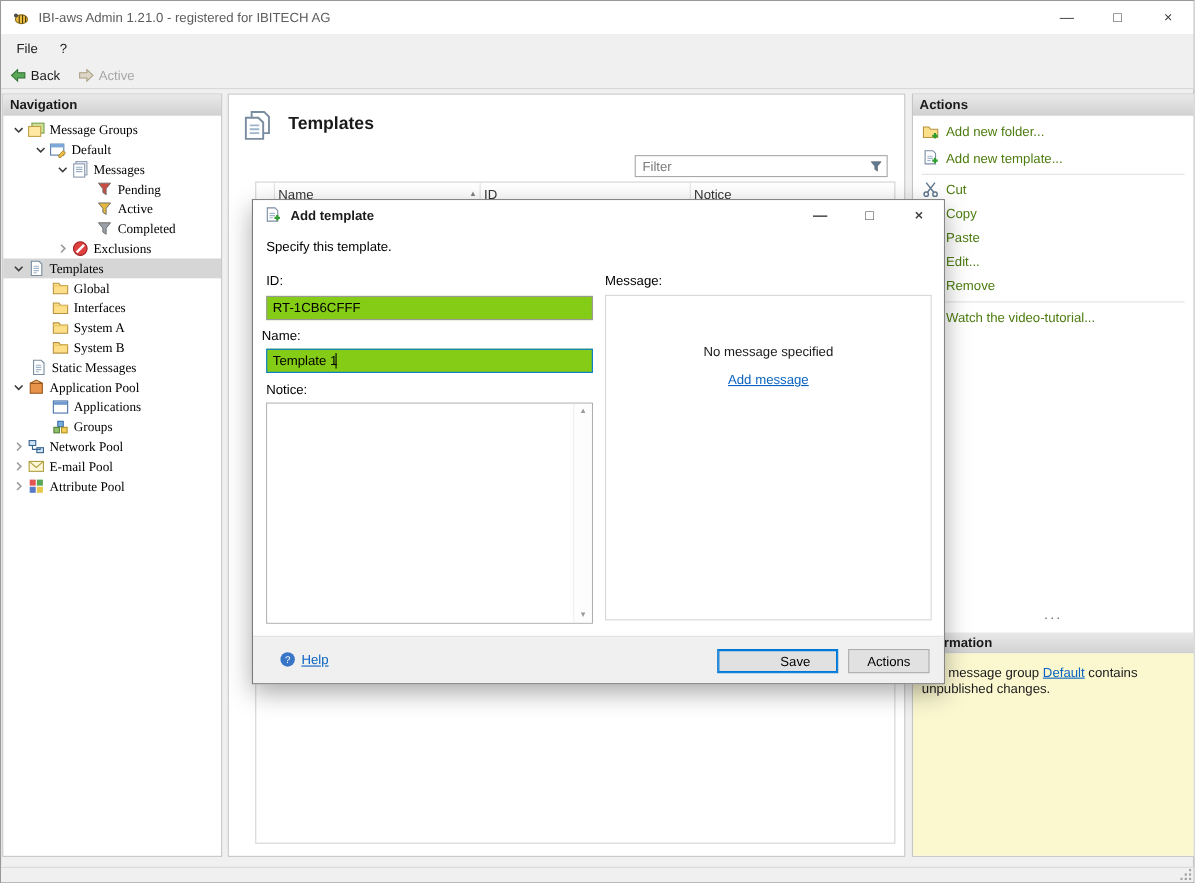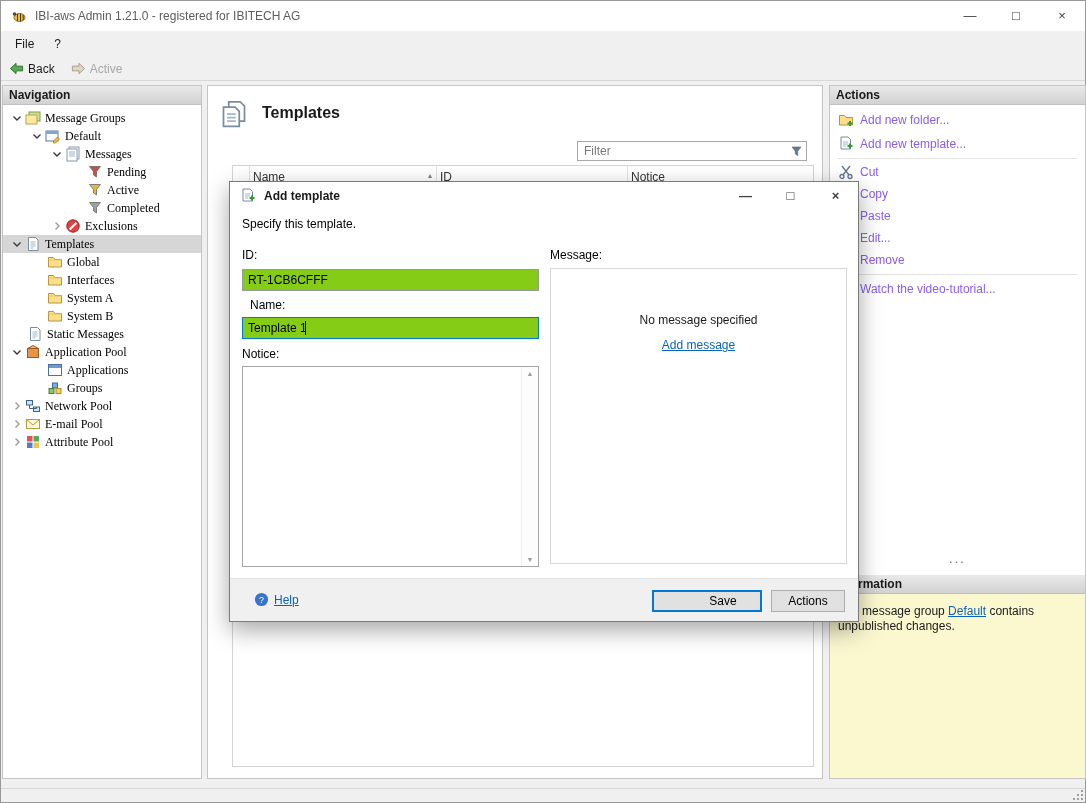--- a/index.html
+++ b/index.html
@@ -55,42 +55,42 @@
   .th-c0 { width:17px; }
   .th-c1 { width:187px; display:flex; justify-content:space-between; align-items:flex-start; }
   .th-c2 { width:191px; }
   .th-c3 { flex:1; border-right:none; }
   .sort { font-size:8px; color:#808080; padding-top:1px; }
 
   
   .action-row { position:absolute; left:8px; right:4px; height:22px; display:flex; align-items:center; gap:6px; cursor:pointer; }
   .aicon { width:16px; height:16px; flex:0 0 16px; }
   .aspacer { width:16px; flex:0 0 16px; }
-  .alink { color:#8b5cf6; font-size:12px; white-space:nowrap; }
+  .alink { color:#4d7c0f; font-size:12px; white-space:nowrap; }
   .sep { position:absolute; left:8px; right:8px; height:1px; background:#e2e2e2; }
   .splitter { position:absolute; top:468px; left:0; right:0; height:14px; text-align:center; color:#6f6f6f; font-size:13px; letter-spacing:2px; line-height:10px; cursor:row-resize; }
   .info-header { top:489px; }
   .info-box { position:absolute; left:0; top:508px; right:0; bottom:0; background:#fbf8d0; padding:10px 8px; font-size:12px; line-height:15px; color:#1a1a1a; }
   .link { color:#0a63c0; text-decoration:underline; cursor:pointer; }
 
   
   .statusbar { position:absolute; left:0; bottom:0; width:100%; height:14px; background:#f0f0f0; border-top:1px solid #d8d8d8; }
   .grip { position:absolute; right:2px; bottom:2px; width:10px; height:10px; }
 
   
   .dialog { position:absolute; left:228px; top:180px; width:630px; height:441px; background:#f0f0f0; border:1px solid #7a7a7a; box-shadow:0 8px 22px rgba(0,0,0,0.35); z-index:50; }
   .dlg-titlebar { position:absolute; left:0; top:0; right:0; height:28px; background:#fff;font-weight:bold; }
   .dlg-icon { position:absolute; left:10px; top:6px; width:16px; height:16px; }
   .dlg-title { position:absolute; left:34px; top:0; line-height:28px; font-size:12px; color:#1a1a1a; }
   .dlg-btns { position:absolute; right:0; top:0; height:28px; display:flex; }
   .dlg-btns .winbtn { width:45px; height:28px; line-height:28px; }
   .dlg-body { position:absolute; left:0; top:28px; right:0; height:370px; background:#fff; }
   .dlg-subtitle { position:absolute; left:12px; top:7px; font-size:12px; }
   .dlg-label { position:absolute; font-size:12px; color:#000; }
-  .lbl-id { left:12px; top:38px; } .lbl-name { left:20px; top:88px; } .lbl-notice { left:12px; top:137px; } .lbl-message { left:320px; top:38px; }
+  .lbl-id { left:12px; top:38px; } .lbl-name { left:8px; top:88px; } .lbl-notice { left:12px; top:137px; } .lbl-message { left:320px; top:38px; }
   .dlg-input { position:absolute; width:297px; height:22px; border:1px solid #999; background:#84cc16; font:12px "Liberation Sans",sans-serif; padding:2px 5px; outline:none; }
   .inp-id { left:12px; top:59px; }
   .inp-name-wrap { position:absolute; left:12px; top:107px; width:297px; height:22px; }
   .inp-name { left:0; top:0; border:1px solid #0078d7; }
   .caret { position:absolute; left:63px; top:4px; width:1px; height:14px; background:#000; }
   .notice-wrap { position:absolute; left:12px; top:156px; width:297px; height:201px; border:1px solid #a6a6a6; background:#fff; }
   .notice-ta { position:absolute; left:0; top:0; width:278px; height:199px; border:none; outline:none; resize:none; font:12px "Liberation Sans",sans-serif; padding:3px 5px; }
   .fake-scroll { position:absolute; right:0; top:0; bottom:0; width:17px; background:#fdfdfd; border-left:1px solid #f0f0f0; display:flex; flex-direction:column; justify-content:space-between; align-items:center; }
   .sarrow { font-size:7px; color:#9a9a9a; padding:3px 0; cursor:pointer; }
   .message-box { position:absolute; left:320px; top:58px; width:297px; height:296px; border:1px solid #d6d6d6; background:#fff; text-align:center; padding-top:44px; }

